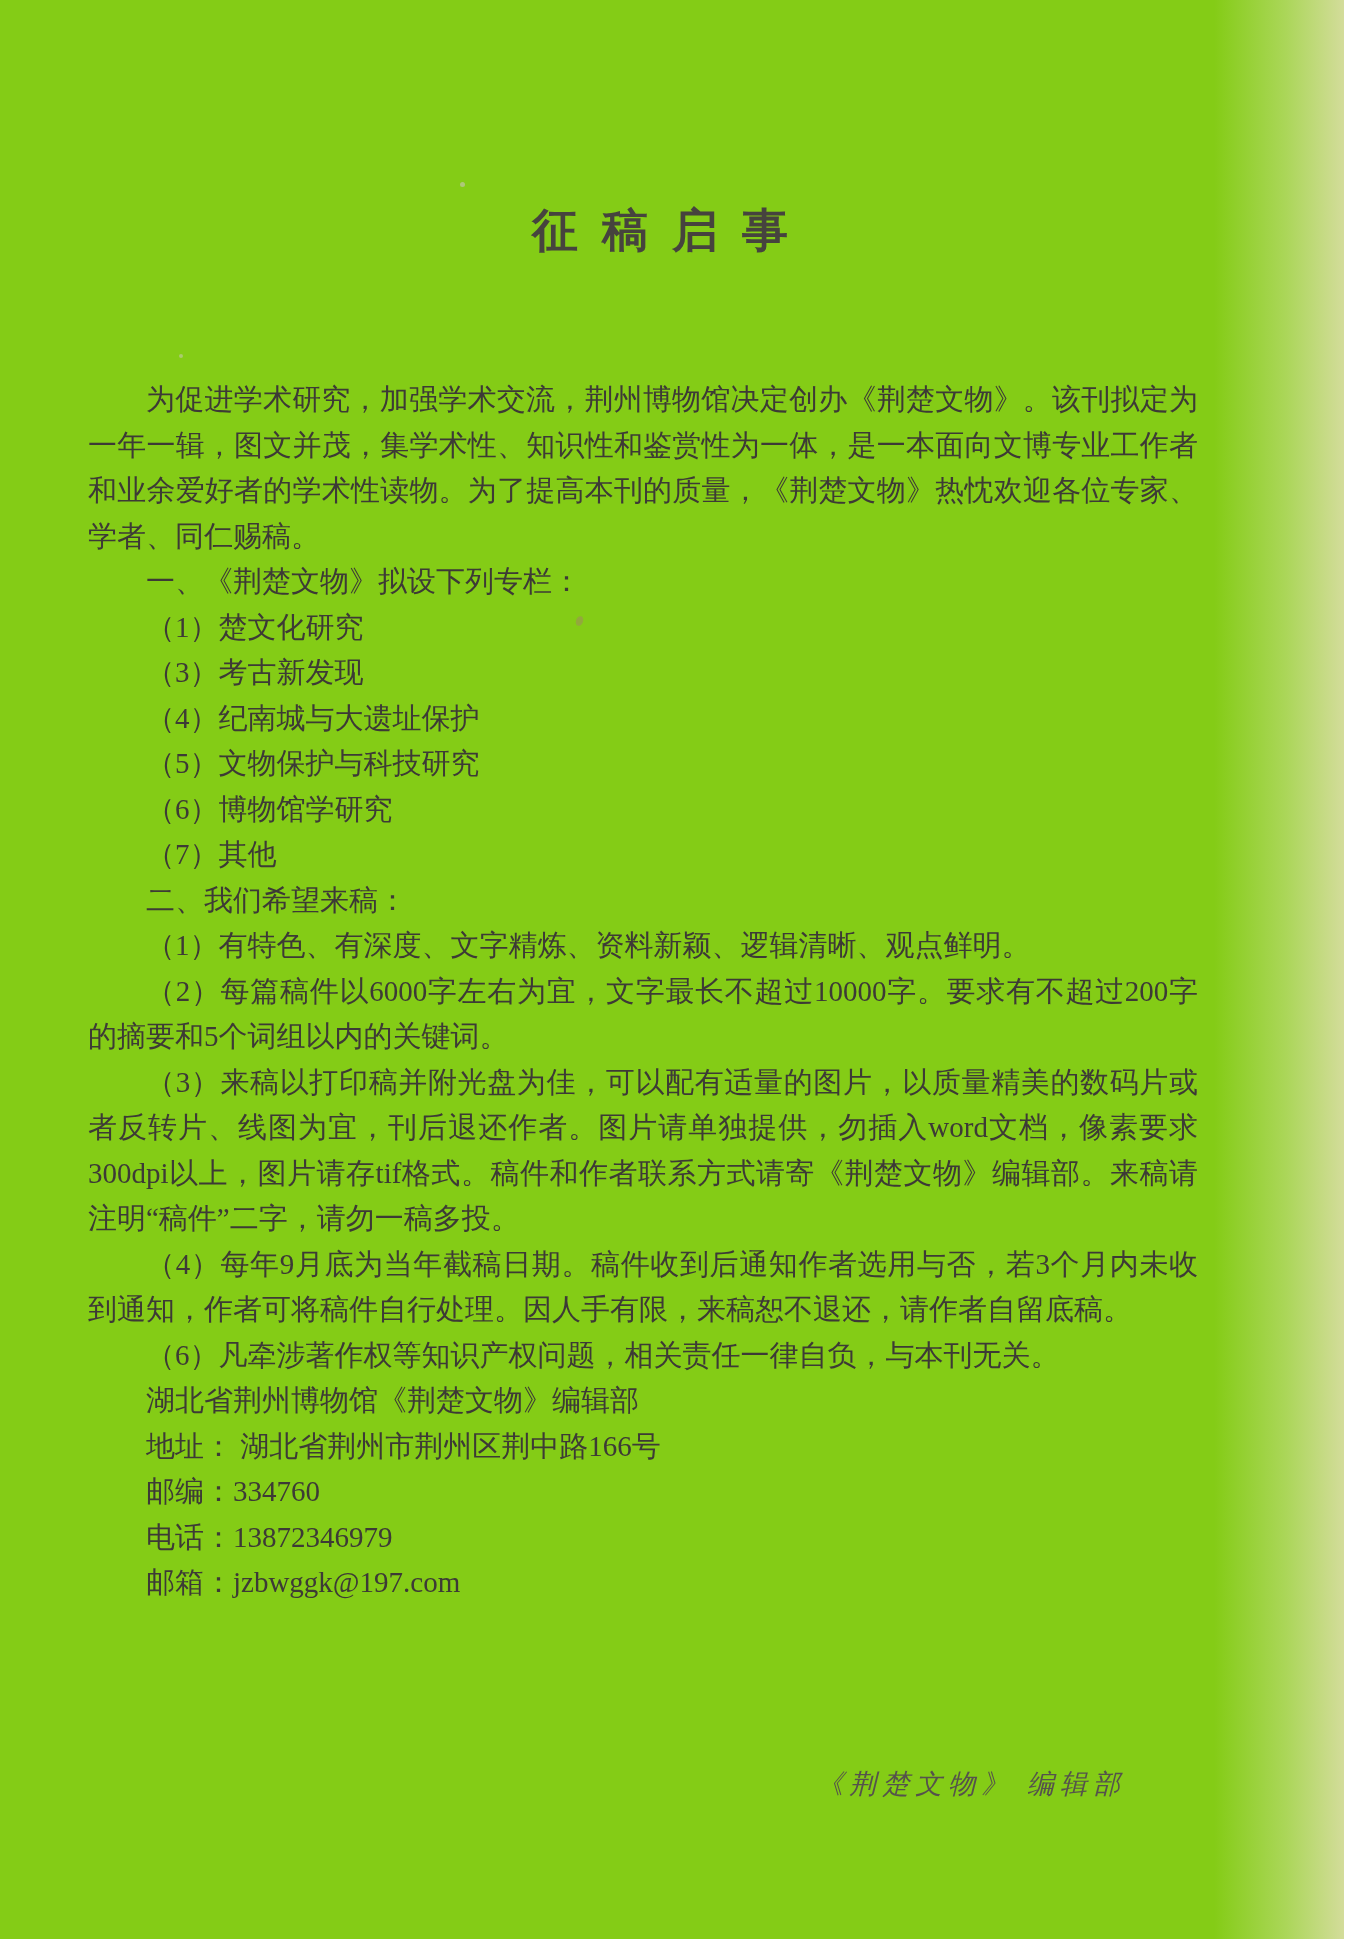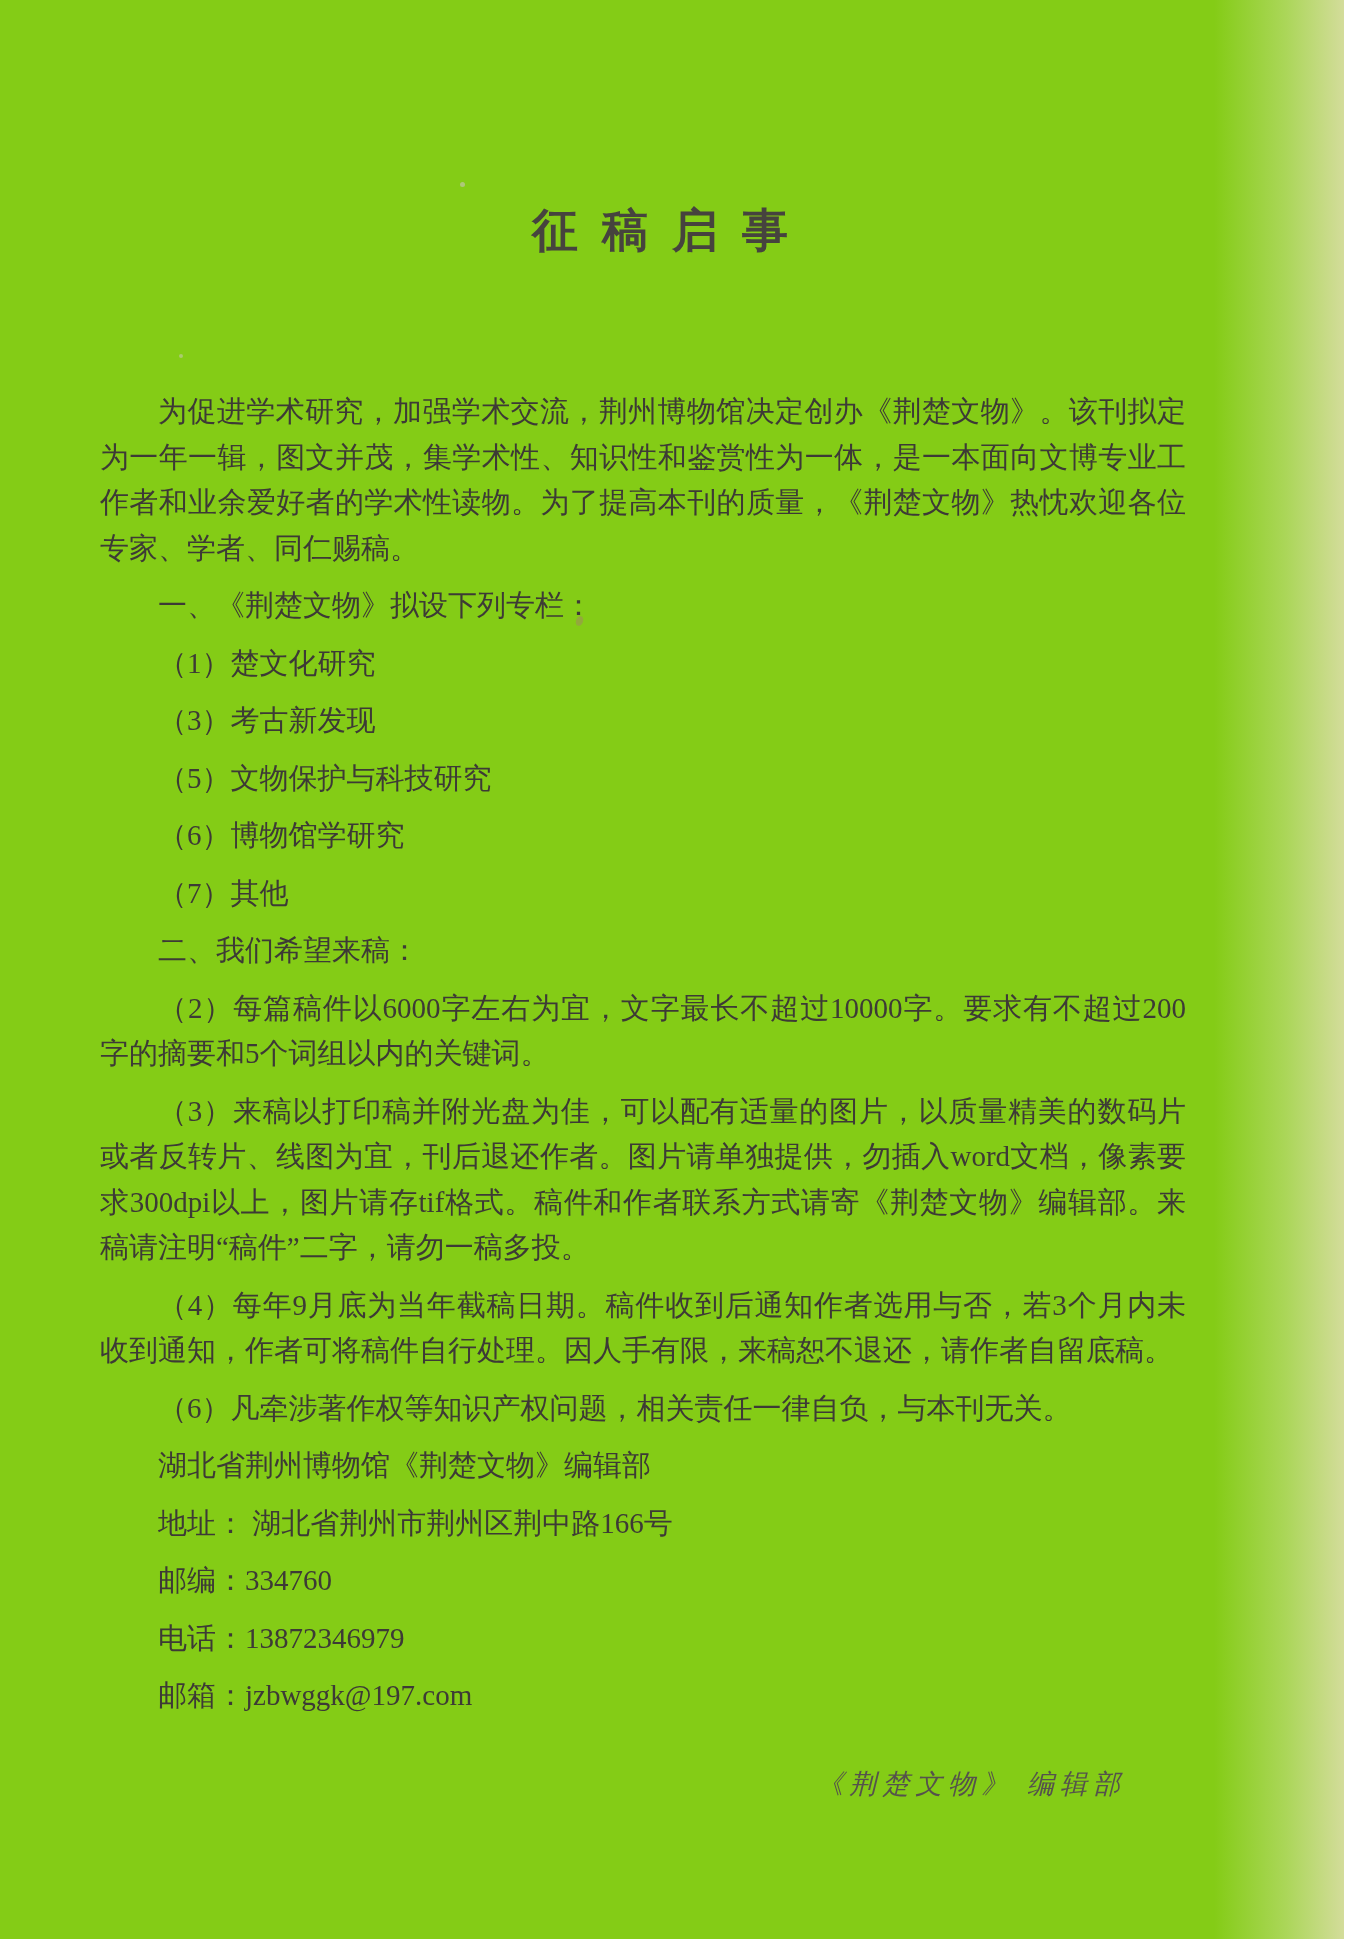--- a/index.html
+++ b/index.html
@@ -44,21 +44,21 @@
     left: 88px;
     top: 377px;
     width: 1110px;
     font-size: 29px;
     line-height: 45.5px;
     color: #3d3a36;
     text-align: justify;
   }
 
   .doc-body p {
-    margin: 12px;
+    margin: 0;
     text-indent: 2em;
   }
 
   .signature {
     position: absolute;
     top: 1766px;
     right: 218px;
     font-size: 27px;
     font-style: italic;
     letter-spacing: 6px;
@@ -95,24 +95,26 @@
 
 <div class="page">
 
   <h1 class="doc-title">征稿启事</h1>
 
   <div class="doc-body">
       <p>为促进学术研究，加强学术交流，荆州博物馆决定创办《荆楚文物》。该刊拟定为一年一辑，图文并茂，集学术性、知识性和鉴赏性为一体，是一本面向文博专业工作者和业余爱好者的学术性读物。为了提高本刊的质量，《荆楚文物》热忱欢迎各位专家、学者、同仁赐稿。</p>
       <p>一、《荆楚文物》拟设下列专栏：</p>
       <p>（1）楚文化研究</p>
       <p>（3）考古新发现</p>
+      <p>（4）纪南城与大遗址保护</p>
       <p>（5）文物保护与科技研究</p>
       <p>（6）博物馆学研究</p>
       <p>（7）其他</p>
       <p>二、我们希望来稿：</p>
+      <p>（1）有特色、有深度、文字精炼、资料新颖、逻辑清晰、观点鲜明。</p>
       <p>（2）每篇稿件以6000字左右为宜，文字最长不超过10000字。要求有不超过200字的摘要和5个词组以内的关键词。</p>
       <p>（3）来稿以打印稿并附光盘为佳，可以配有适量的图片，以质量精美的数码片或者反转片、线图为宜，刊后退还作者。图片请单独提供，勿插入word文档，像素要求300dpi以上，图片请存tif格式。稿件和作者联系方式请寄《荆楚文物》编辑部。来稿请注明“稿件”二字，请勿一稿多投。</p>
       <p>（4）每年9月底为当年截稿日期。稿件收到后通知作者选用与否，若3个月内未收到通知，作者可将稿件自行处理。因人手有限，来稿恕不退还，请作者自留底稿。</p>
       <p>（6）凡牵涉著作权等知识产权问题，相关责任一律自负，与本刊无关。</p>
       <p>湖北省荆州博物馆《荆楚文物》编辑部</p>
       <p>地址： 湖北省荆州市荆州区荆中路166号</p>
       <p>邮编：334760</p>
       <p>电话：13872346979</p>
       <p>邮箱：jzbwggk@197.com</p>
     </div>

